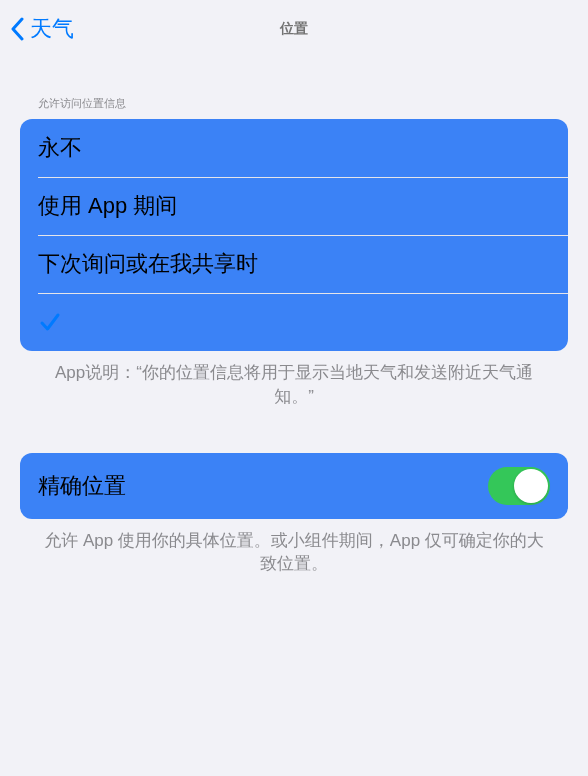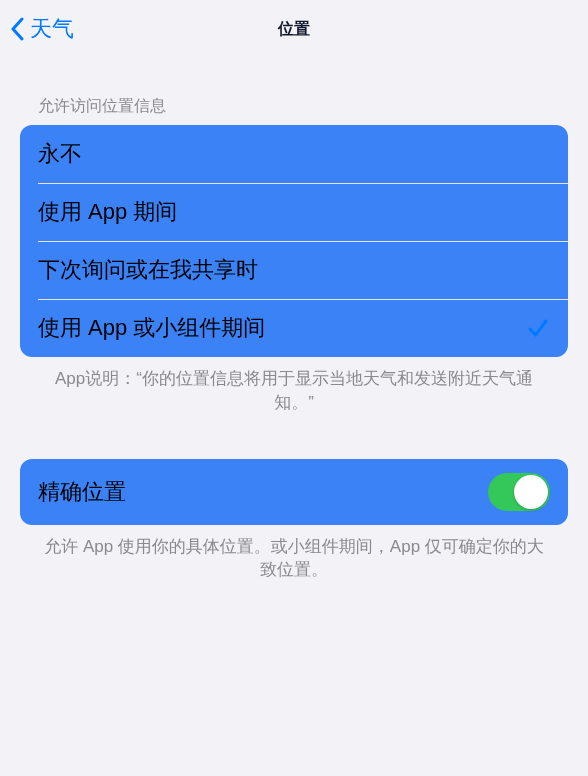--- a/index.html
+++ b/index.html
@@ -35,30 +35,30 @@
       height: 28px;
       display: flex;
       align-items: center;
       justify-content: center;
       margin-right: 4px;
     }
     .nav-title {
       position: absolute;
       left: 50%;
       transform: translateX(-50%);
-      font-size: 16px;
+      font-size: 14px;
       font-weight: 600;
-      color: #0f172a;
+      color: #737373;
     }
     .content {
       padding: 0 20px;
     }
     .section-header {
       padding: 38px 18px 8px 18px;
-      font-size: 16px;
+      font-size: 11px;
       color: #8a8a8e;
     }
     .group {
       background: #3b82f6;
       border-radius: 12px;
       overflow: hidden;
     }
     .row {
       display: flex;
       align-items: center;
@@ -149,21 +149,20 @@
     <div class="row">
       <span class="row-label">永不</span>
     </div>
     <div class="row">
       <span class="row-label">使用 App 期间</span>
     </div>
     <div class="row">
       <span class="row-label">下次询问或在我共享时</span>
     </div>
     <div class="row">
-      <span class="row-label">使用 App 或小组件期间</span>
       <span class="checkmark">
         <svg width="22" height="22" viewBox="0 0 22 22" fill="none">
           <path d="M3 12 L8.5 18 L19 4" stroke="#007aff" stroke-width="3" stroke-linecap="round" stroke-linejoin="round"></path>
         </svg>
       </span>
     </div>
   </div>
 
   <div class="section-footer">App说明：“你的位置信息将用于显示当地天气和发送附近天气通知。”</div>
 

